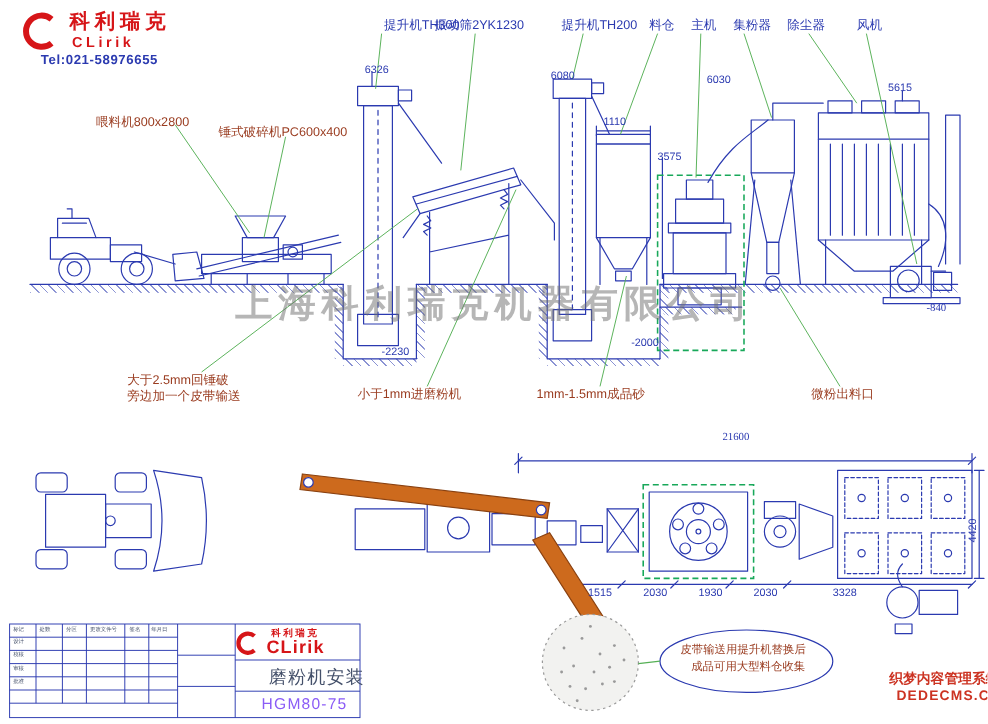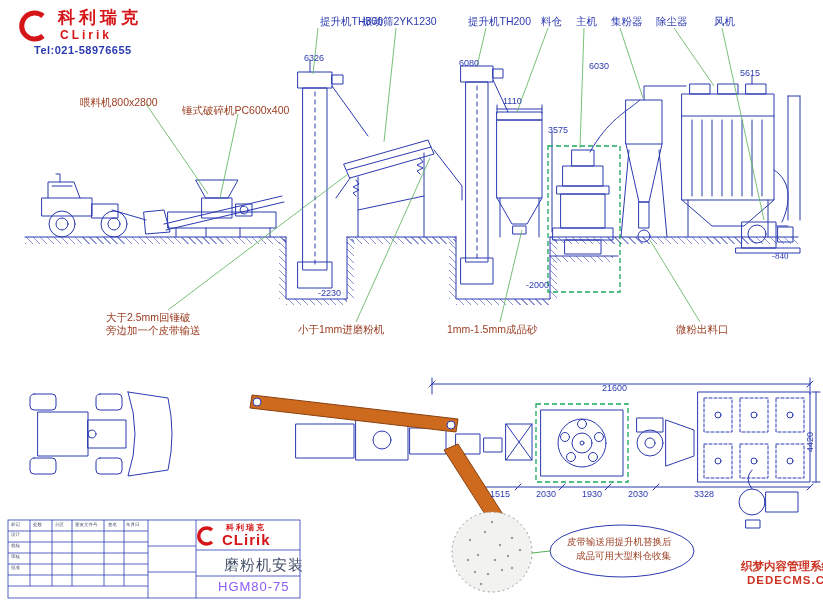--- a/index.html
+++ b/index.html
@@ -296,20 +296,21 @@
       <path d="M30,520 V586 M52,520 V586 M72,520 V586 M104,520 V586 M124,520 V586"></path>
       <path d="M148,546 H196 M148,572 H196"></path>
       <path d="M196,550 H300 M196,576 H300"></path>
     </g>
 
     <g>
       <path d="M212,530 A8,8 0 1 0 212,542" stroke="#d61518" stroke-width="3.5" fill="none"></path>
     </g>
   </svg>
 
+  <div class="t wm" style="left:196px;top:236px;">上海科利瑞克机器有限公司</div>
 
   <span class="t logo-cn" style="left:58px;top:9px;">科利瑞克</span>
   <span class="t logo-en" style="left:60px;top:29px;">CLirik</span>
   <span class="t tel" style="left:34px;top:44px;">Tel:021-58976655</span>
 
   <span class="t lbl" style="left:320px;top:16px;">提升机TH300</span>
   <span class="t lbl" style="left:362px;top:16px;">振动筛2YK1230</span>
   <span class="t lbl" style="left:468px;top:16px;">提升机TH200</span>
   <span class="t lbl" style="left:541px;top:16px;">料仓</span>
   <span class="t lbl" style="left:576px;top:16px;">主机</span>
@@ -329,21 +330,21 @@
   <span class="t dim" style="left:772px;top:252px;font-family:Liberation Serif, serif;">-840</span>
   <span class="t dim" style="left:510px;top:281px;margin-left:16px;">-2000</span>
   <span class="t dim" style="left:318px;top:289px;">-2230</span>
 
   <span class="t note" style="left:106px;top:312px;text-align:right;">大于2.5mm回锤破</span>
   <span class="t note" style="left:106px;top:325px;">旁边加一个皮带输送</span>
   <span class="t note" style="left:298px;top:324px;">小于1mm进磨粉机</span>
   <span class="t note" style="left:447px;top:324px;">1mm-1.5mm成品砂</span>
   <span class="t note" style="left:676px;top:324px;">微粉出料口</span>
 
-  <span class="t dim" style="left:602px;top:384px;">21600</span>
+  <span class="t dim" style="left:602px;top:360px;font-family:Liberation Serif, serif;">21600</span>
   <span class="t dim" style="left:490px;top:490px;">1515</span>
   <span class="t dim" style="left:536px;top:490px;">2030</span>
   <span class="t dim" style="left:582px;top:490px;">1930</span>
   <span class="t dim" style="left:628px;top:490px;">2030</span>
   <span class="t dim" style="left:694px;top:490px;">3328</span>
   <span class="t dim rot" style="left:806px;top:452px;">4420</span>
 
   <span class="t note" style="left:567px;top:537px;font-size:9.5px;">皮带输送用提升机替换后</span>
   <span class="t note" style="left:576px;top:551px;font-size:9.5px;">成品可用大型料仓收集</span>
 

